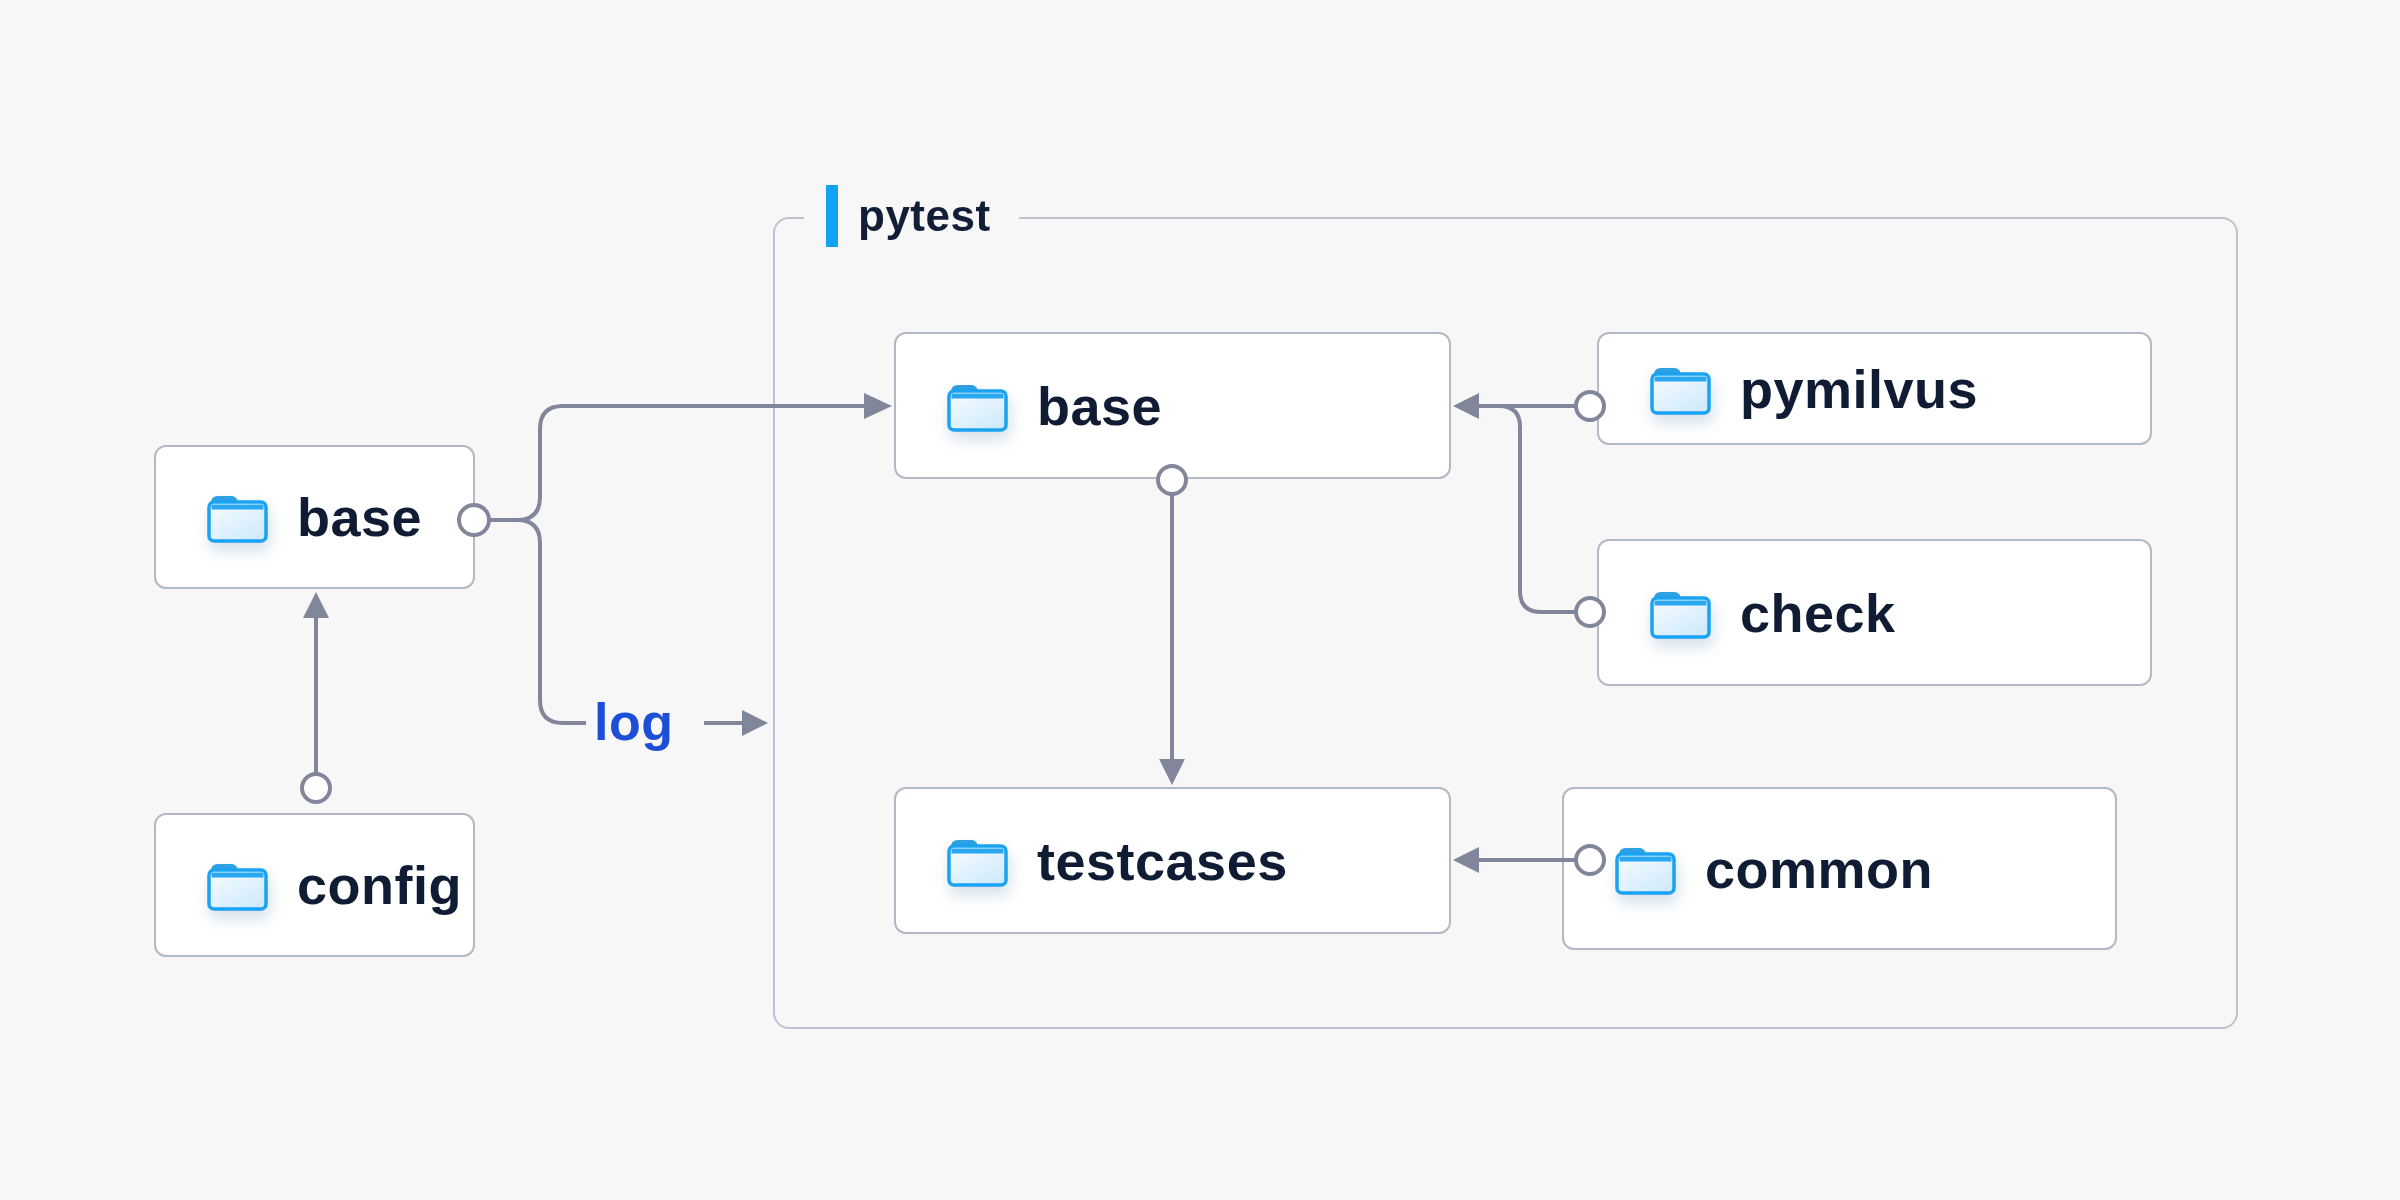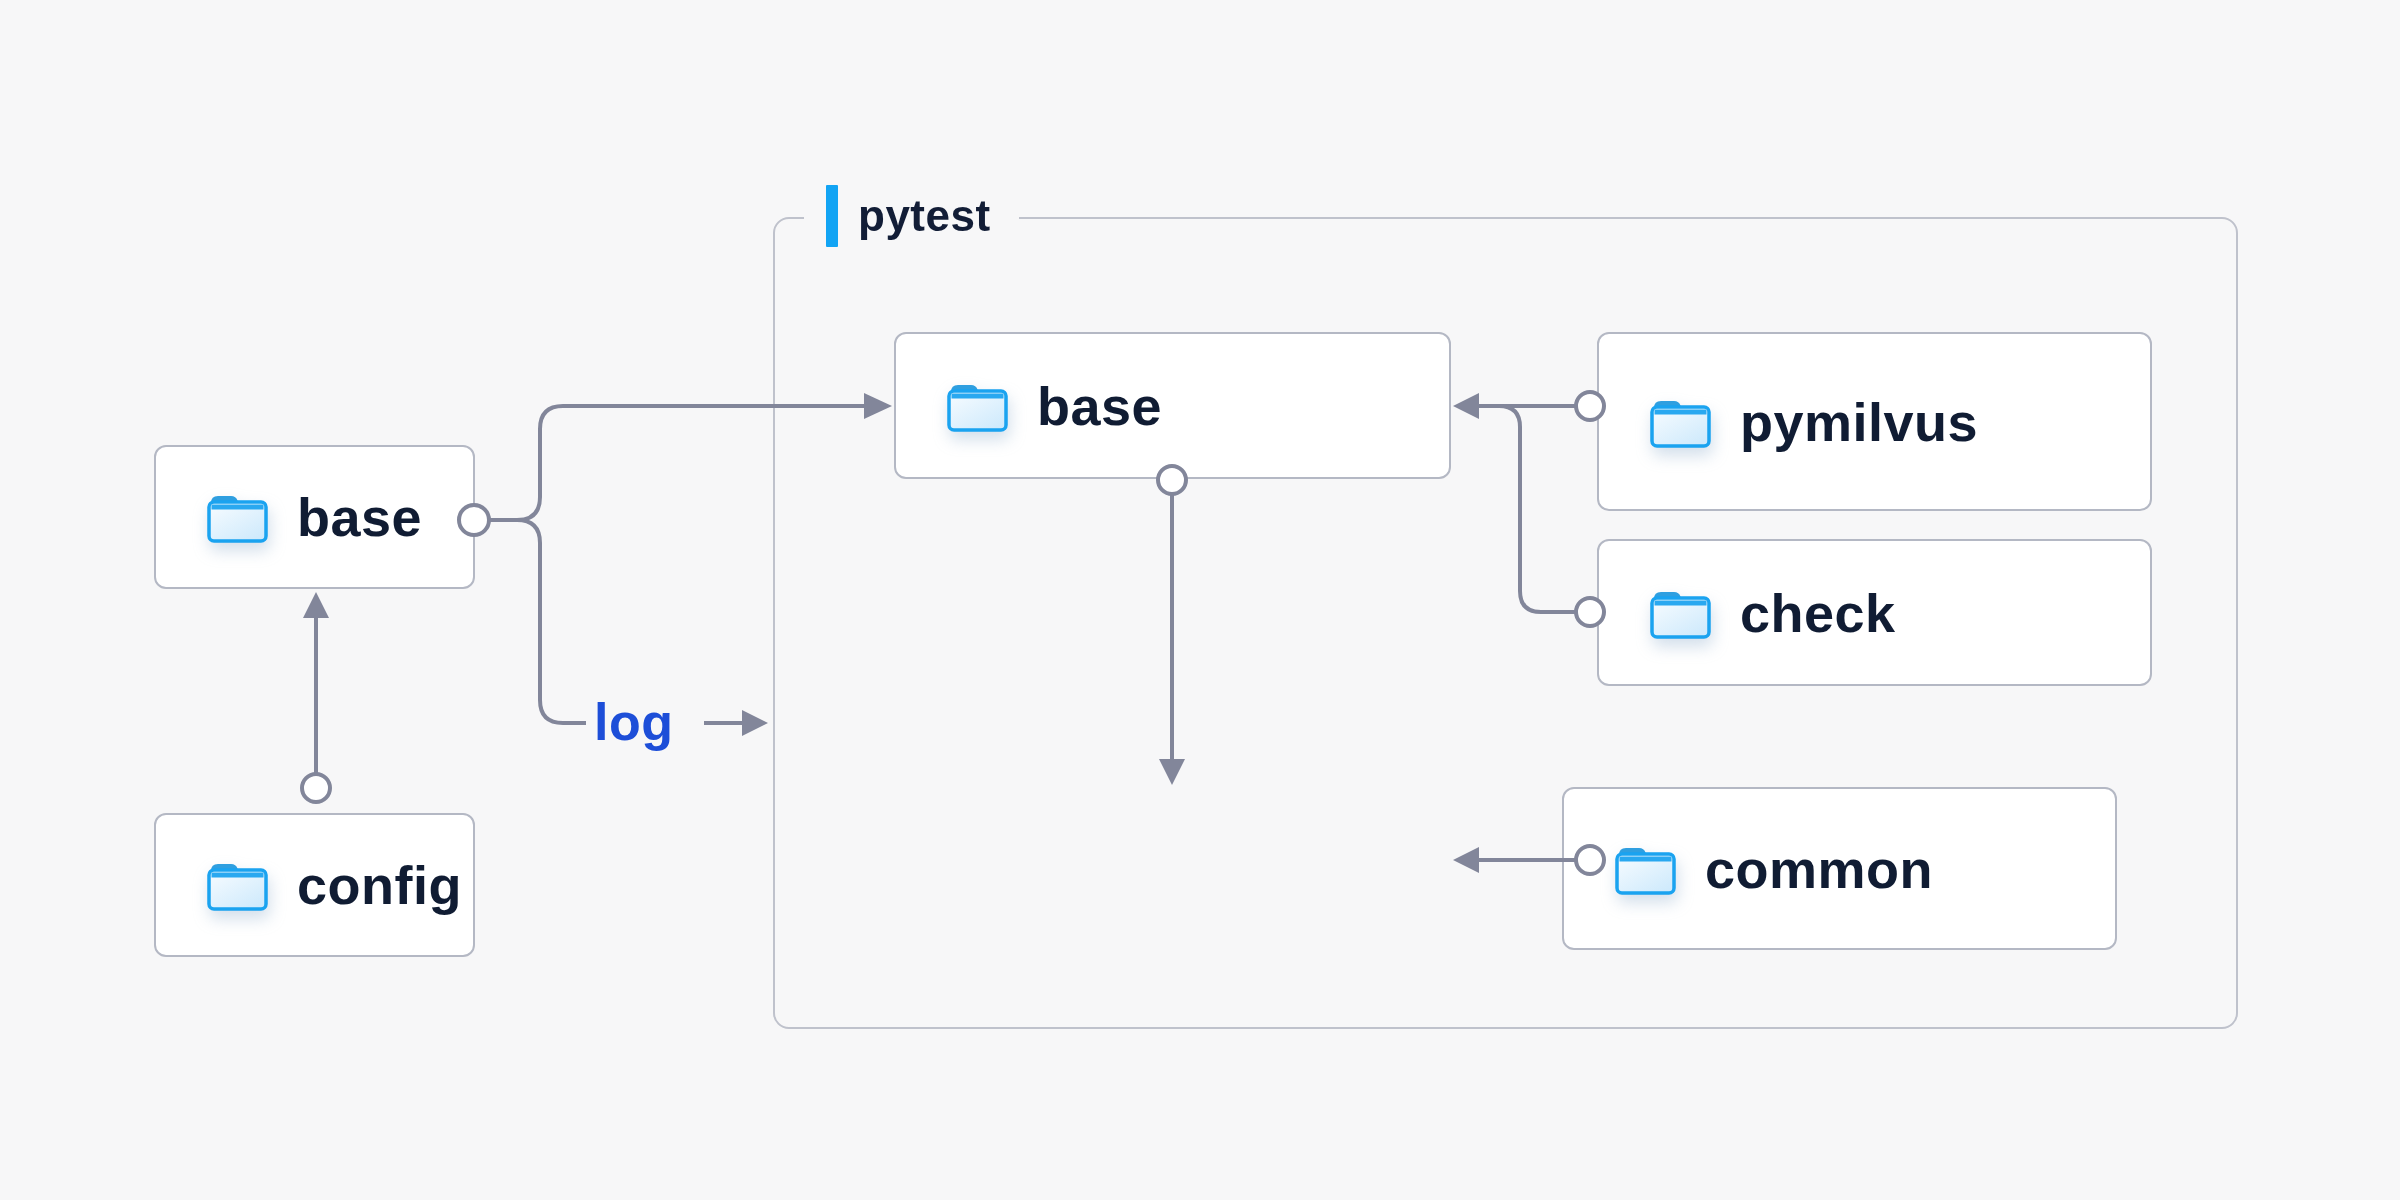--- a/index.html
+++ b/index.html
@@ -65,21 +65,21 @@
   }
   .folder-icon {
     width: 66px; height: 56px;
     flex: 0 0 auto;
     filter: drop-shadow(2px 8px 8px rgba(110, 150, 190, 0.30));
   }
 
   .node-utils     { left: 154px;  top: 445px; width: 321px; height: 144px; }
   .node-config    { left: 154px;  top: 788px; width: 321px; height: 144px; margin-top: 25px; }
   .node-base      { left: 894px;  top: 332px; width: 557px; height: 147px; }
-  .node-pymilvus  { left: 1597px; top: 332px; width: 555px; height: 179px; }
+  .node-pymilvus  { left: 1597px; top: 332px; width: 555px; height: 113px; }
   .node-check     { left: 1597px; top: 539px; width: 555px; height: 147px; }
   .node-testcases { left: 894px;  top: 787px; width: 557px; height: 147px; }
   .node-common    { left: 1562px; top: 787px; width: 555px; height: 163px; }
 
   
   .wires {
     position: absolute;
     left: 0; top: 0;
     width: 2400px; height: 1200px;
     pointer-events: none;
@@ -148,20 +148,26 @@
     <span class="node-label">pymilvus</span>
   </div>
 
   <div class="node node-check">
     <svg class="folder-icon">
         <use href="#folder-sym"></use>
       </svg>
     <span class="node-label">check</span>
   </div>
 
+  <div class="node node-testcases">
+    <svg class="folder-icon">
+        <use href="#folder-sym"></use>
+      </svg>
+    <span class="node-label">testcases</span>
+  </div>
 
   <div class="node node-common">
     <svg class="folder-icon">
         <use href="#folder-sym"></use>
       </svg>
     <span class="node-label">common</span>
   </div>
 
   <div class="log-label">log</div>
 

